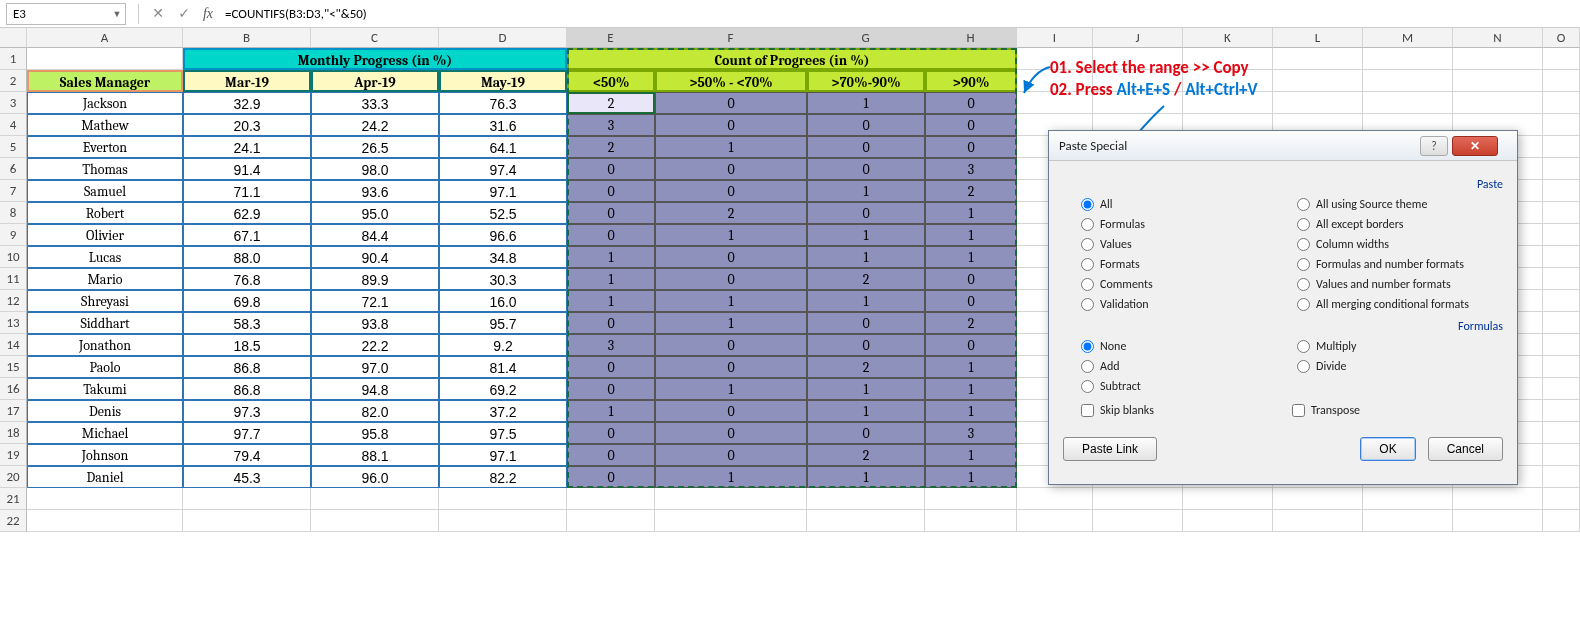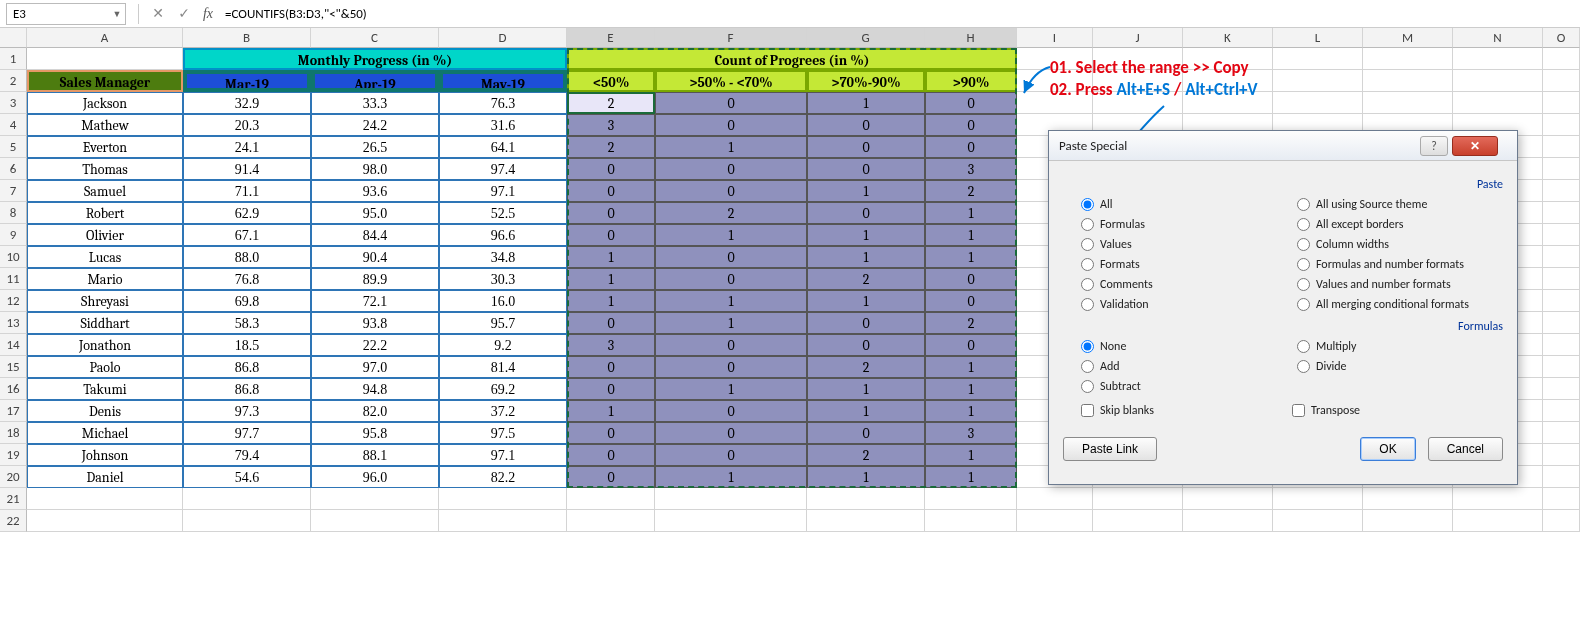--- a/index.html
+++ b/index.html
@@ -22,26 +22,26 @@
 .col-header.sel { background: #d5d5d5; }
 
 .row { display: grid; grid-template-columns: 27px 156px 128px 128px 128px 88px 152px 118px 92px 76px 90px 90px 90px 90px 90px 37px; }
 .row-header { background: #f3f3f3; border-right: 1px solid #bbb; border-bottom: 1px solid #d4d4d4; text-align: center; font-size: 13px; color: #444; height: 22px; line-height: 22px; }
 .cell { border-right: 1px solid #d4d4d4; border-bottom: 1px solid #d4d4d4; height: 22px; line-height: 22px; padding: 0 4px; font-size: 14px; text-align: center; background: #fff; overflow: hidden; white-space: nowrap; }
 
 
 .merge-title-monthly { grid-column: 3 / span 3; background: #00d6c9; color: #000; font-weight: bold; border: 2px solid #0091c8; font-family: Cambria, serif; }
 .merge-title-count { grid-column: 6 / span 4; background: #c4e836; color: #000; font-weight: bold; border: 2px solid #7aa800; font-family: Cambria, serif; }
 
-.hdr-salesmgr { background: #4d7c0f; font-weight: bold; border: 2px solid #e59866; font-family: Cambria, serif; }
-.hdr-month { background: #1d4ed8; color: #000; font-weight: bold; border: 4px solid #0f766e; font-family: Cambria, serif; }
+.hdr-salesmgr { background: #bef264; font-weight: bold; border: 2px solid #e59866; font-family: Cambria, serif; }
+.hdr-month { background: #fef9c3; color: #000; font-weight: bold; border: 2px solid #0f766e; font-family: Cambria, serif; }
 .hdr-count { background: #c4e836; color: #000; font-weight: bold; border: 2px solid #7aa800; font-family: Cambria, serif; }
 
 .data-name-cell { text-align: center; background: #fff; border: 1px solid #2e75b6; font-family: Cambria, serif; }
-.data-prog-cell { text-align: center; background: #fff; border: 1px solid #2e75b6; font-family: Liberation Serif, serif; }
+.data-prog-cell { text-align: center; background: #fff; border: 1px solid #2e75b6; font-family: Liberation Sans, sans-serif; }
 .data-count-cell { text-align: center; background: #8f91bd; color: #000; border: 1px solid #555; font-family: Cambria, serif; }
 .sel-cell { background: #e8e6f8 !important; outline: 2px solid #1a6b3a; outline-offset: -2px; }
 
 
 .marquee { position: absolute; border: 2px dashed #1a6b3a; pointer-events: none; }
 
 
 .annot { position: absolute; font-family: Calibri, sans-serif; font-weight: bold; }
 .annot-red { color: #e30613; }
 .annot-blue { color: #0078d7; }
@@ -431,21 +431,21 @@
       <div class="cell" data-name="empty-cell"></div>
       <div class="cell" data-name="empty-cell"></div>
       <div class="cell" data-name="empty-cell"></div>
       <div class="cell" data-name="empty-cell"></div>
       <div class="cell" data-name="empty-cell"></div>
       <div class="cell" data-name="empty-cell"></div>
     </div>
     <div class="row">
       <div class="row-header" data-name="row-header-20">20</div>
       <div class="cell data-name-cell" data-name="sales-manager-name">Daniel</div>
-      <div class="cell data-prog-cell" data-name="progress-value">54.6</div>
+      <div class="cell data-prog-cell" data-name="progress-value">45.3</div>
       <div class="cell data-prog-cell" data-name="progress-value">96.0</div>
       <div class="cell data-prog-cell" data-name="progress-value">82.2</div>
       <div class="cell data-count-cell" data-name="count-value">0</div>
       <div class="cell data-count-cell" data-name="count-value">1</div>
       <div class="cell data-count-cell" data-name="count-value">1</div>
       <div class="cell data-count-cell" data-name="count-value">1</div>
       <div class="cell" data-name="empty-cell"></div>
       <div class="cell" data-name="empty-cell"></div>
       <div class="cell" data-name="empty-cell"></div>
       <div class="cell" data-name="empty-cell"></div>

